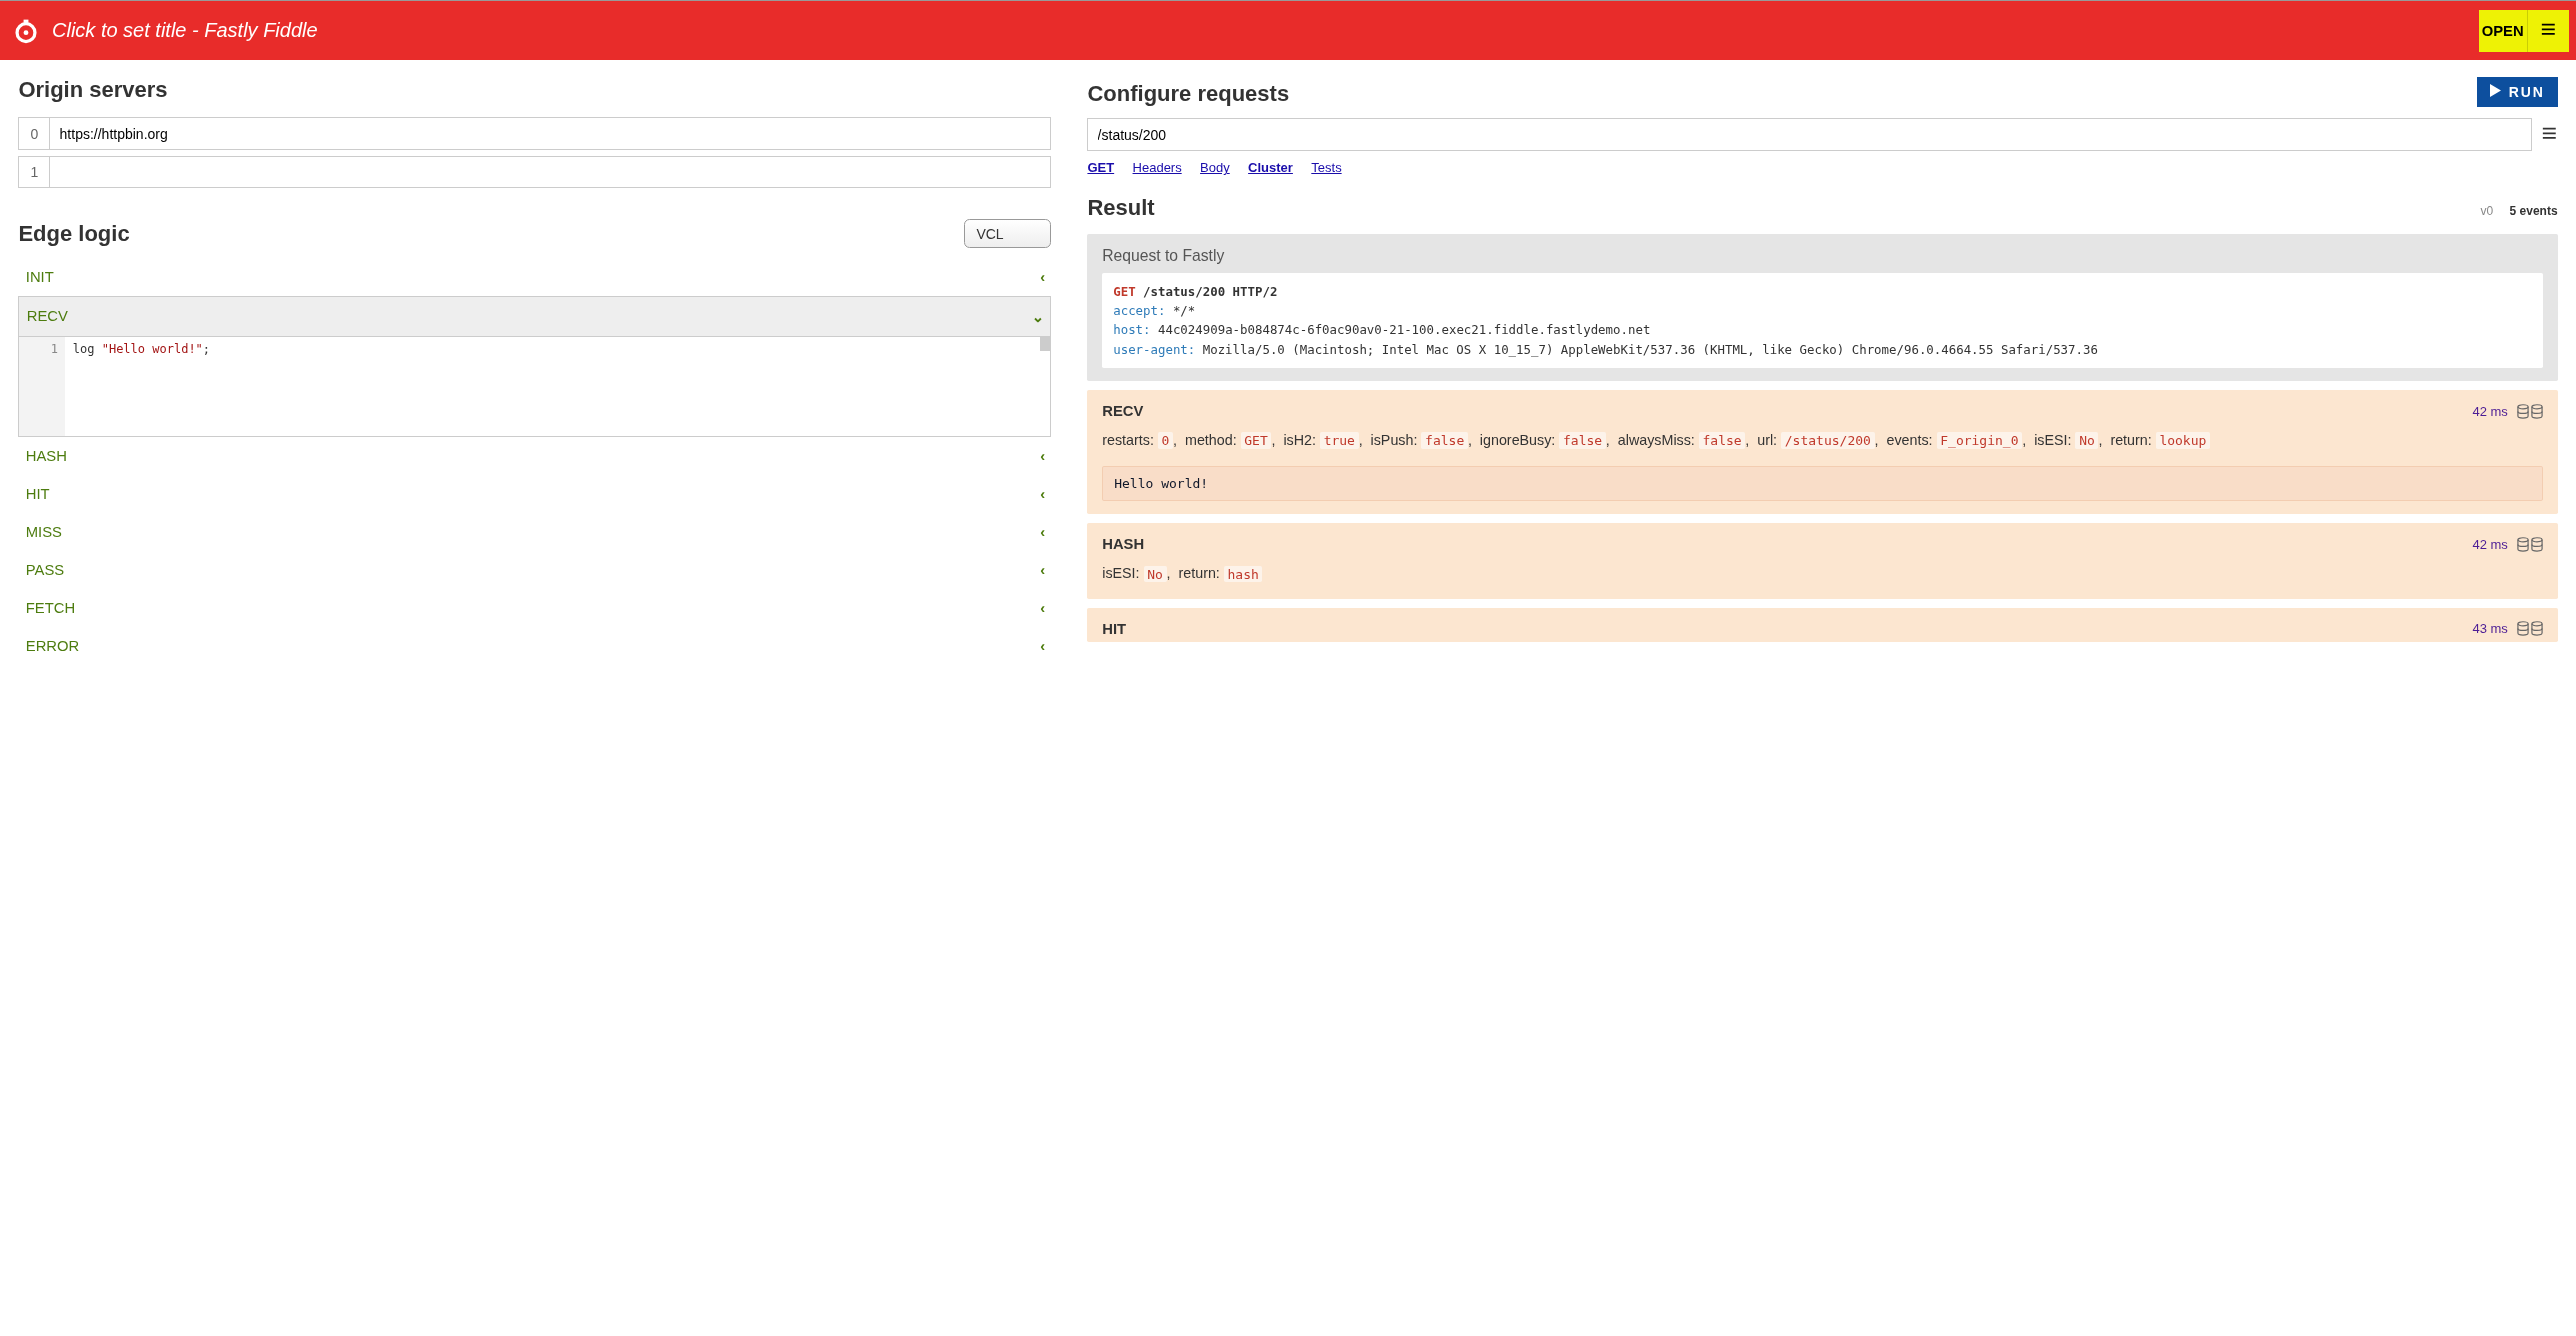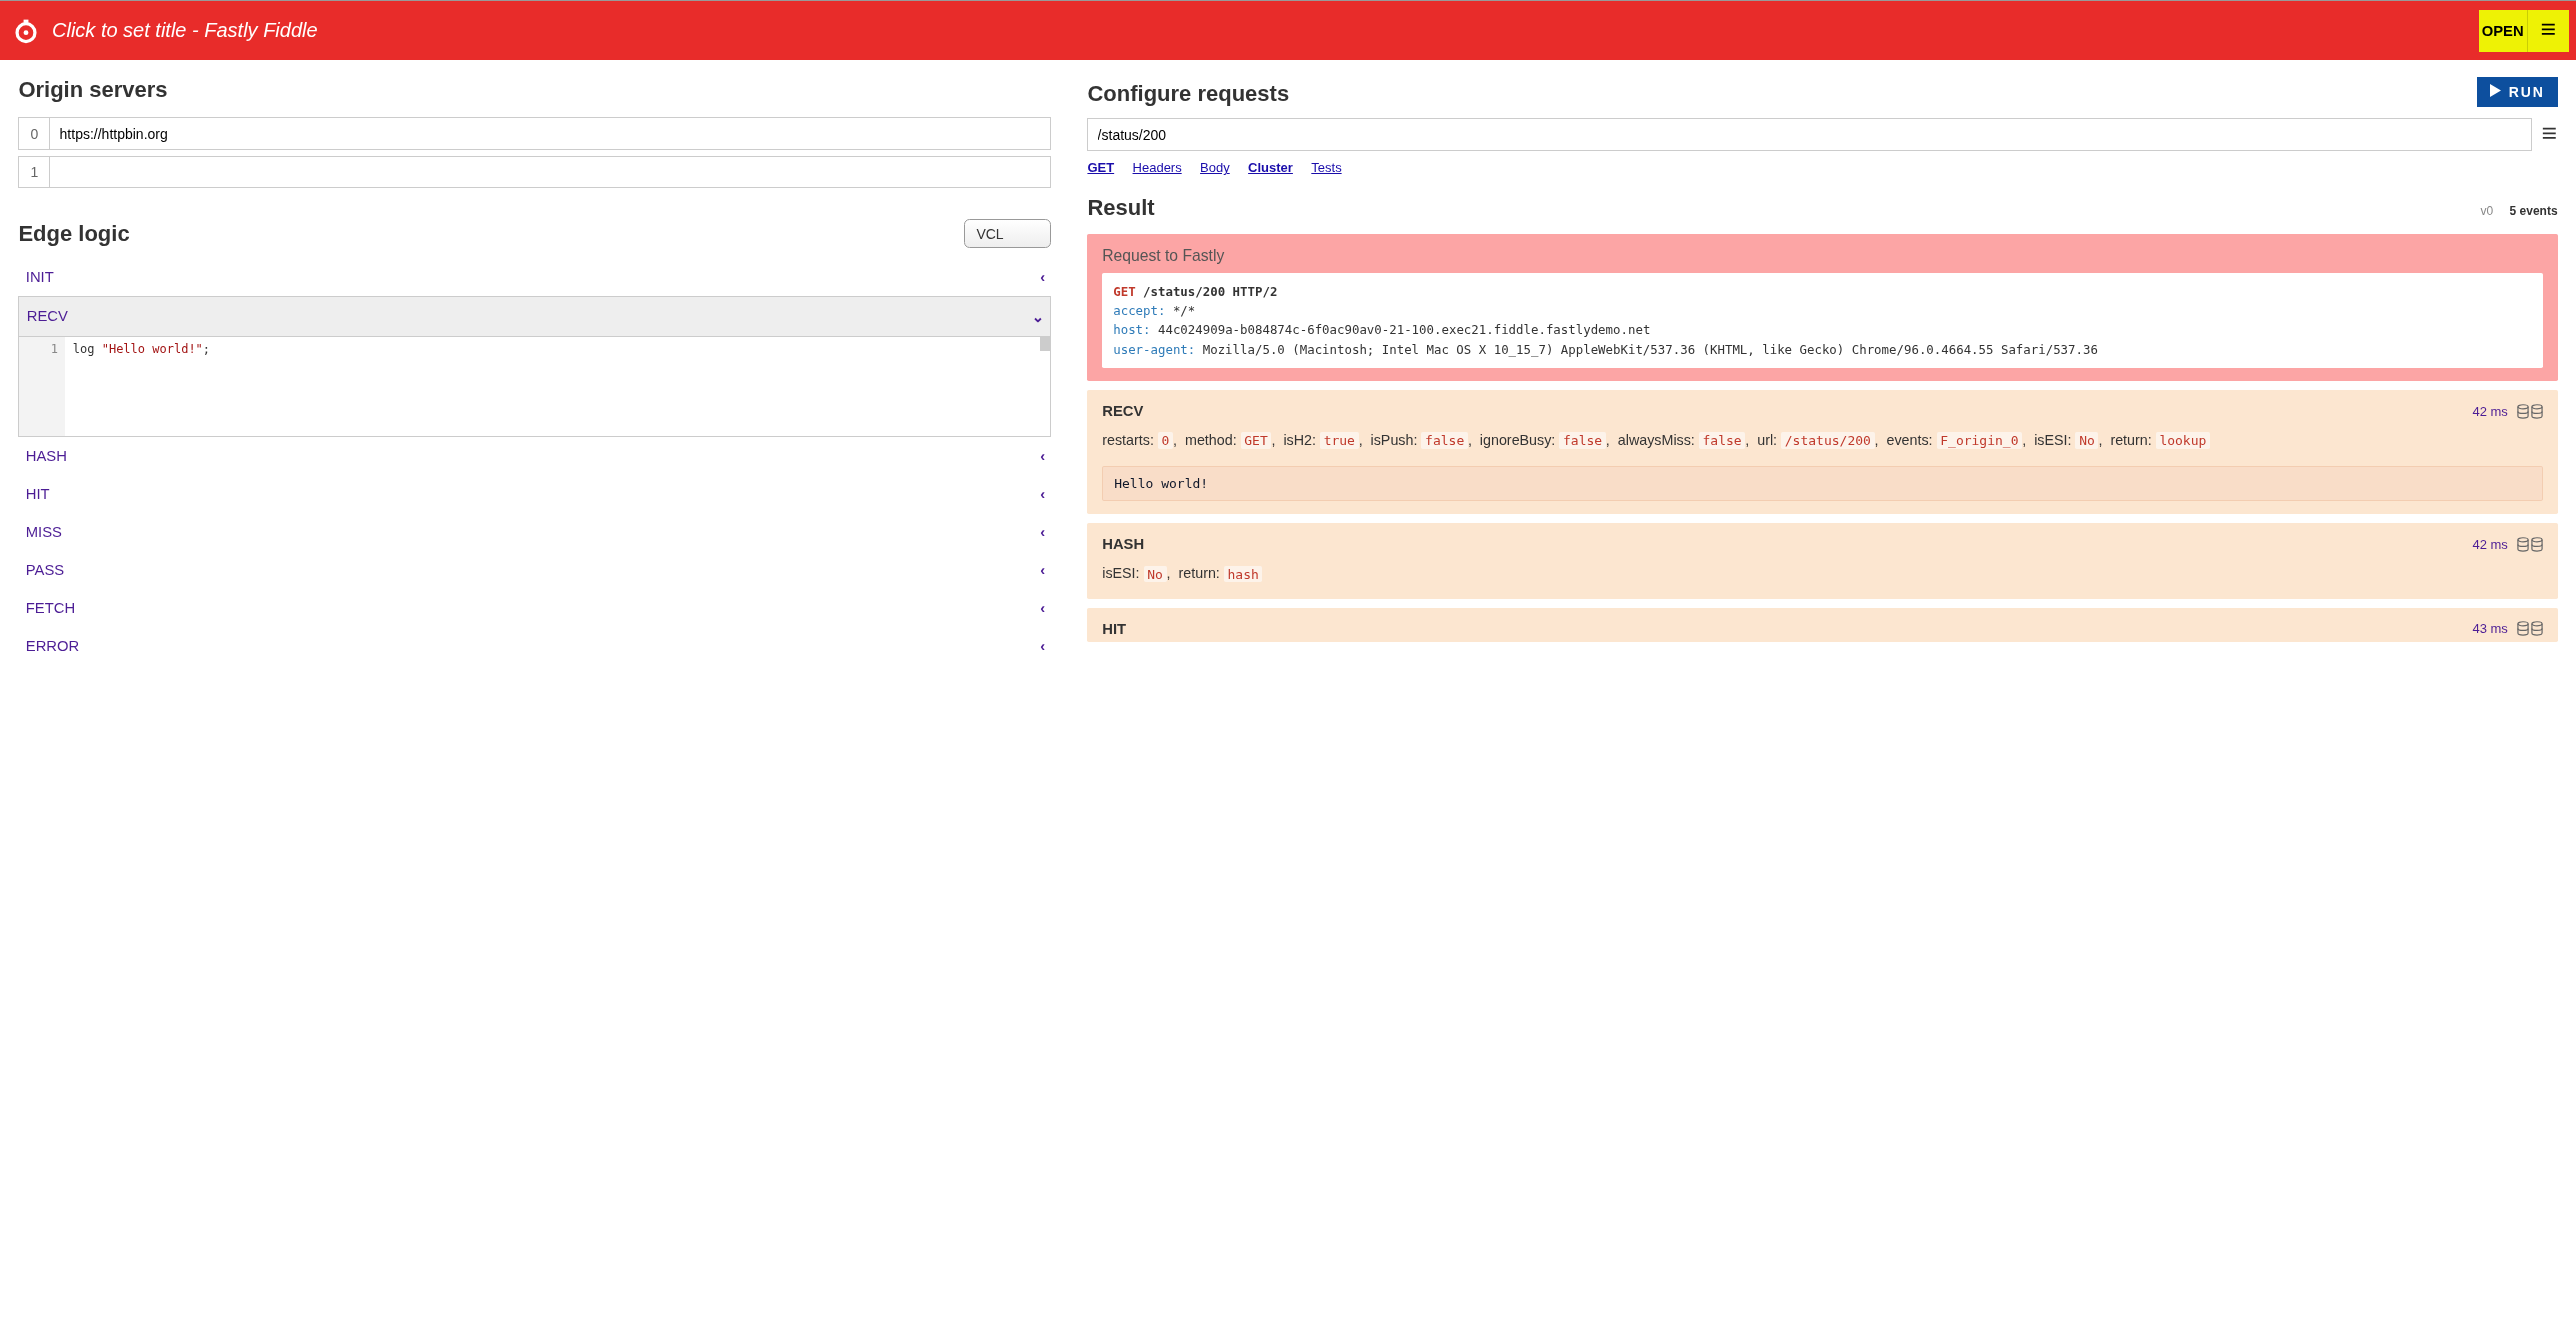--- a/index.html
+++ b/index.html
@@ -12,42 +12,42 @@
 .menu-btn svg { width: 16.6px; height: 16.6px; }
 .main { display: flex; }
 .left { width: 41.5%; padding: 16.6px 18.4px; }
 .right { width: 58.5%; padding: 16.6px 18.4px 0 18.4px; }
 h2 { font-size: 22px; font-weight: 700; color: #333; margin-bottom: 14.8px; }
 .origin-row { display: flex; margin-bottom: 5.5px; }
 .origin-idx { width: 31px; border: 0.9px solid #ccc; border-right: none; display: flex; align-items: center; justify-content: center; color: #666; background: #fff; }
 .origin-input { flex: 1; border: 0.9px solid #ccc; padding: 7.4px 9.2px; font-size: 14px; }
 .edge-header { display: flex; align-items: center; justify-content: space-between; margin-top: 31px; margin-bottom: 9.2px; }
 .vcl-select { border: 0.9px solid #999; border-radius: 5.5px; padding: 5.5px 46px 5.5px 11px; background: linear-gradient(#fff, #eee); font-size: 14px; color: #333; }
-.stage { display: flex; align-items: center; justify-content: space-between; padding: 11px 5.5px 11px 7.4px; font-size: 14.8px; color: #4c1d95; cursor: pointer; }
+.stage { display: flex; align-items: center; justify-content: space-between; padding: 11px 5.5px 11px 7.4px; font-size: 14.8px; color: #4d7c0f; cursor: pointer; }
 .stage-active { background: #eee; border: 0.9px solid #ccc; border-bottom: none; }
 .chev { font-size: 14.8px; font-weight: 700; }
 .code-editor { border: 0.9px solid #ccc; display: flex; min-height: 101px; }
 .gutter { width: 46px; background: #f3f3f3; text-align: right; padding: 5.5px 7.4px 5.5px 0; color: #888; font-family: Menlo, Consolas, monospace; font-size: 12px; }
 .code { flex: 1; padding: 5.5px 7.4px; font-family: Menlo, Consolas, monospace; font-size: 12px; white-space: pre; position: relative; }
 .code-scroll { position: absolute; right: 0; top: 0; width: 9.2px; height: 14.8px; background: #ccc; }
 .tok-kw { color: #333; }
 .tok-str { color: #a31515; }
 .req-header { display: flex; align-items: flex-end; justify-content: space-between; margin-bottom: 11px; }
 .run-btn { background: #0d4f9e; color: #fff; border: none; padding: 7.4px 13px; font-size: 14px; font-weight: 700; letter-spacing: 1.8px; display: flex; align-items: center; gap: 7.4px; cursor: pointer; }
 .req-input-row { display: flex; align-items: center; gap: 9.2px; }
 .req-input { flex: 1; border: 0.9px solid #ccc; padding: 7.4px 9.2px; font-size: 14px; }
 .req-icon svg { width: 16.6px; height: 16.6px; }
 .req-links { margin-top: 9.2px; display: flex; gap: 18.4px; font-size: 13px; }
 .req-links a { color: #1a0dab; text-decoration: underline; cursor: pointer; }
 .req-links a.bold { font-weight: 700; }
 .result-header { display: flex; align-items: baseline; justify-content: space-between; margin-top: 20px; margin-bottom: 13px; }
 .result-meta { font-size: 12px; color: #333; }
 .result-meta .dim { color: #888; margin-right: 13px; }
 .panel { border-radius: 1.8px; margin-bottom: 9.2px; padding: 13px 14.8px; }
-.panel-gray { background: #fca5a5; }
+.panel-gray { background: #e5e5e5; }
 .panel-peach { background: #fce6d0; }
 .panel-title { font-size: 15.7px; color: #555; margin-bottom: 7.4px; font-weight: 400; }
 .panel-head { display: flex; align-items: center; justify-content: space-between; margin-bottom: 9.2px; }
 .panel-head-left { font-weight: 700; font-size: 14.8px; color: #333; }
 .panel-head-right { display: flex; align-items: center; gap: 9.2px; font-size: 13px; color: #4c1d95; }
 .db-icons { display: flex; gap: 1.8px; }
 .db-icons svg { width: 12px; height: 14.8px; }
 .mono { font-family: Menlo, Consolas, monospace; font-size: 12.4px; line-height: 1.55; }
 .m-method { color: #c0392b; font-weight: 700; }
 .m-path { color: #333; font-weight: 700; }

